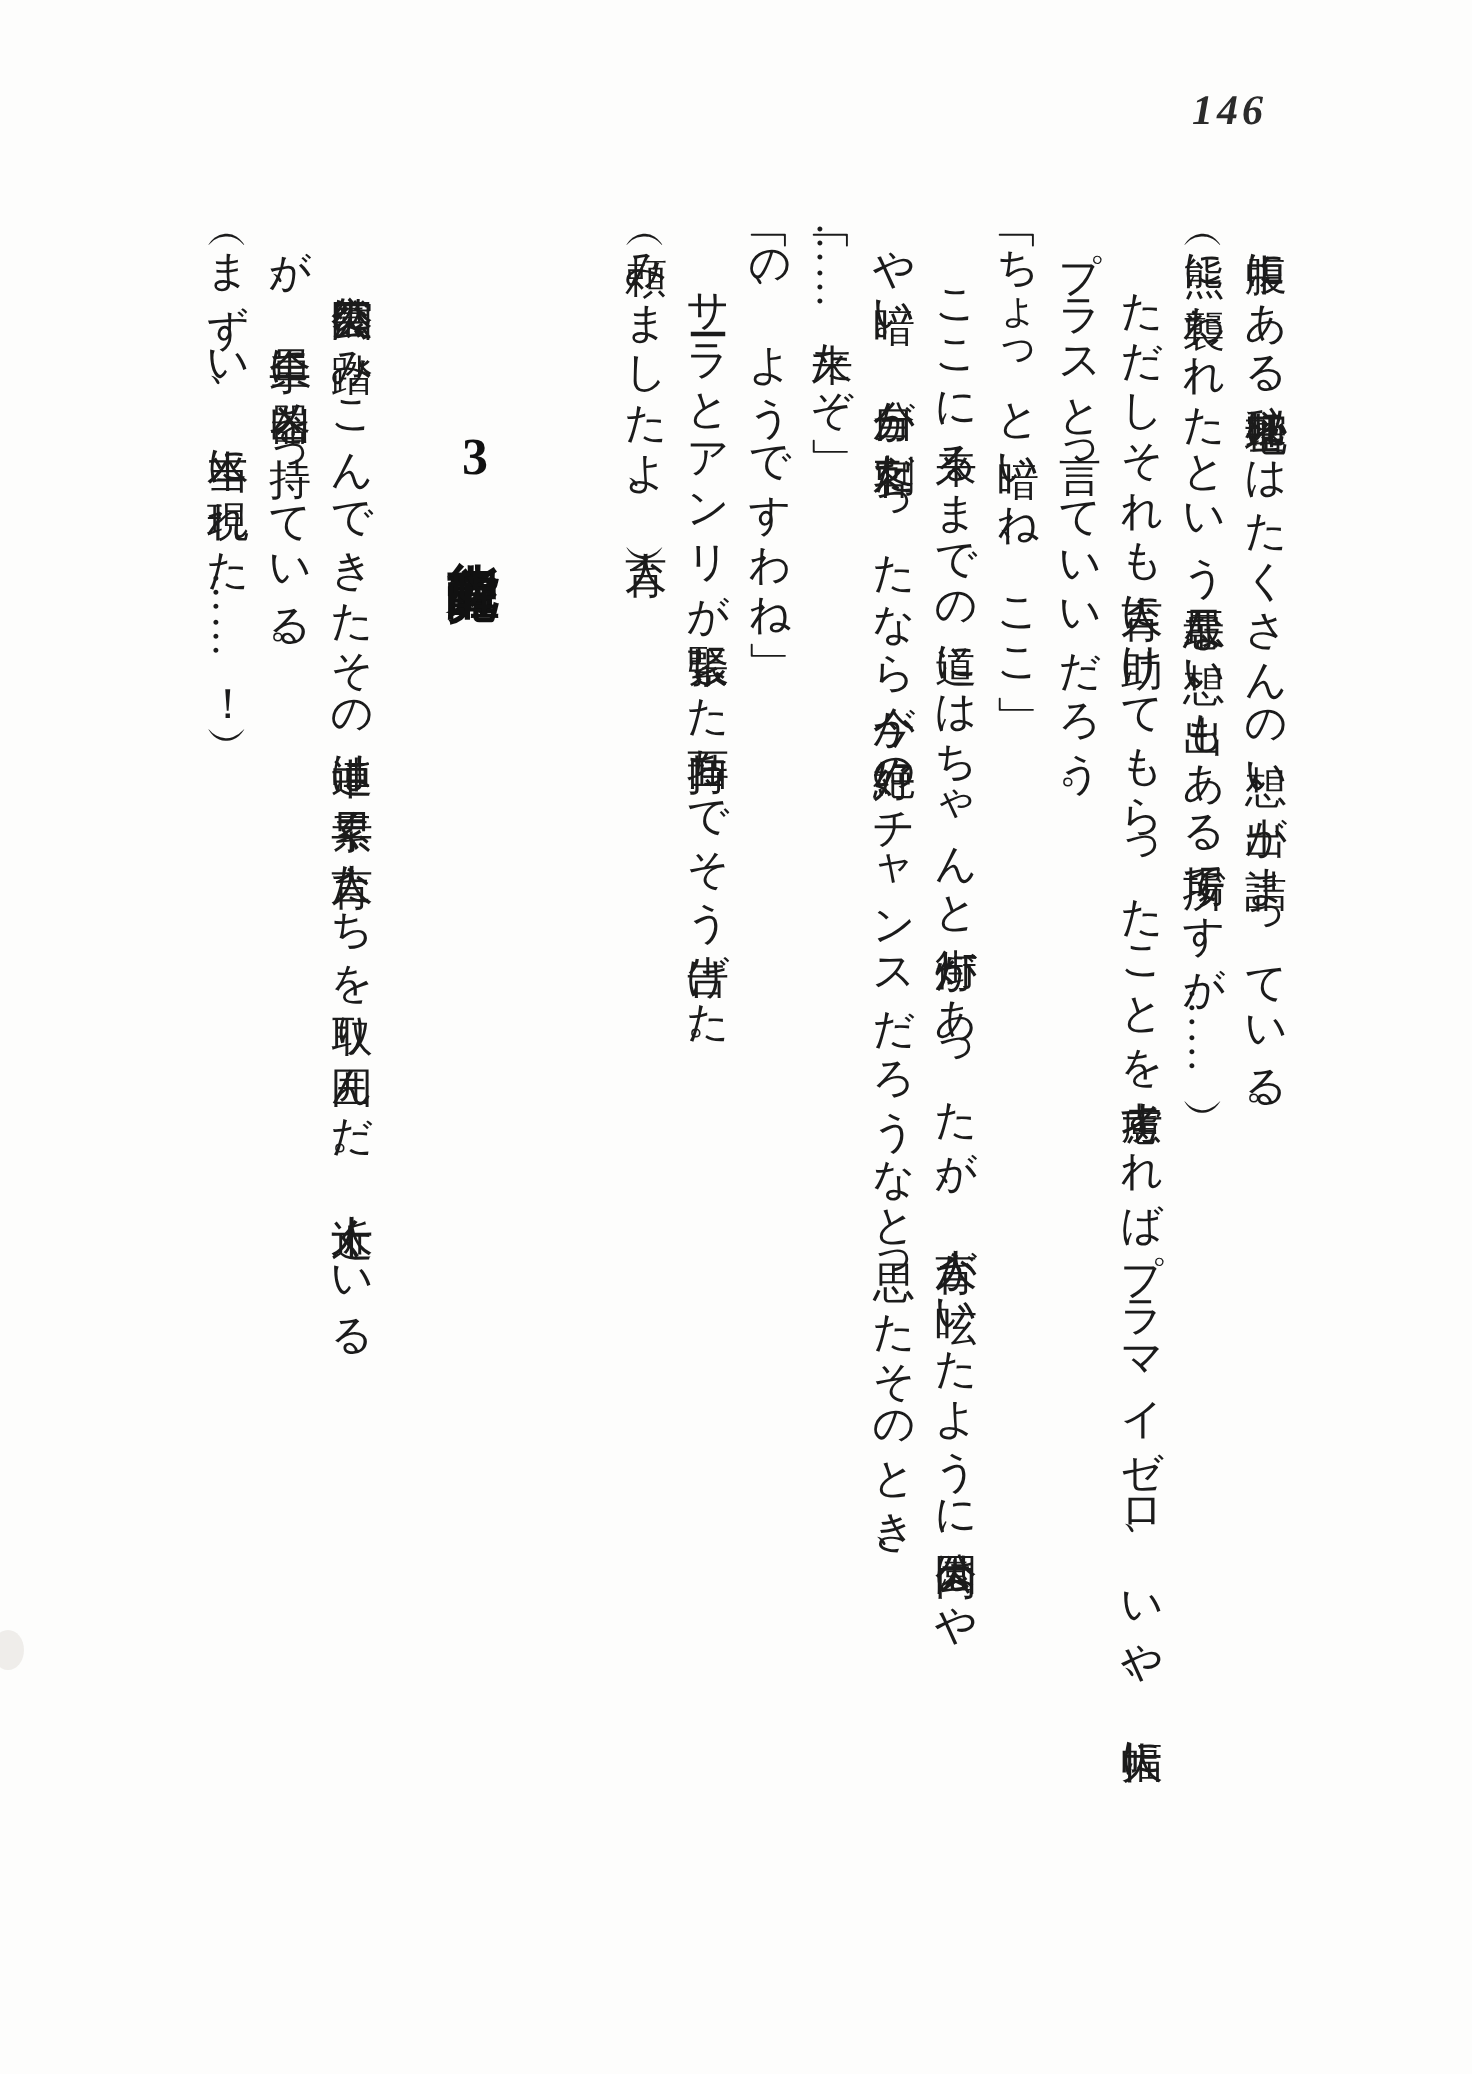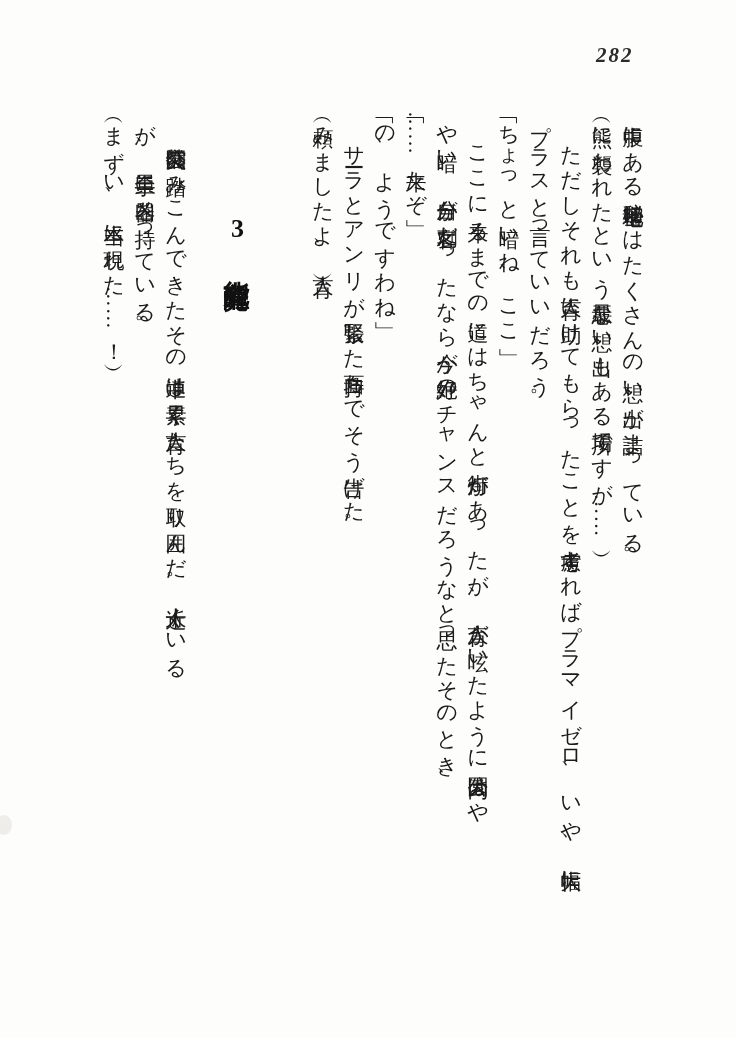--- a/index.html
+++ b/index.html
@@ -82,21 +82,21 @@
     background: #edebe8;
     border-radius: 50%;
     opacity: 0.9;
   }
 </style>
 </head>
 <body>
 
 <div class="page">
 
-  <div class="page-number">282</div>
+  <div class="page-number">146</div>
 
   <div class="vtext">
     <p class="line">中腹にある秘密基地にはたくさんの想い出が詰まっている。</p>
     <p class="line">（熊に襲われたという最悪な想い出もある場所ですが……）</p>
     <p class="line ind">ただしそれも育人に助けてもらったことを考慮すればプラマイゼロ、いや、大幅に</p>
     <p class="line">プラスと言っていいだろう。</p>
     <p class="line">「ちょっと暗いね、ここ」</p>
     <p class="line ind">ここに来るまでの道にはちゃんと街灯があったが、育人が呟いたように公園内はや</p>
     <p class="line">や暗い。自分が刺客だったなら今が絶好のチャンスだろうなと思ったそのとき、</p>
     <p class="line">「……来たぞ」</p>

